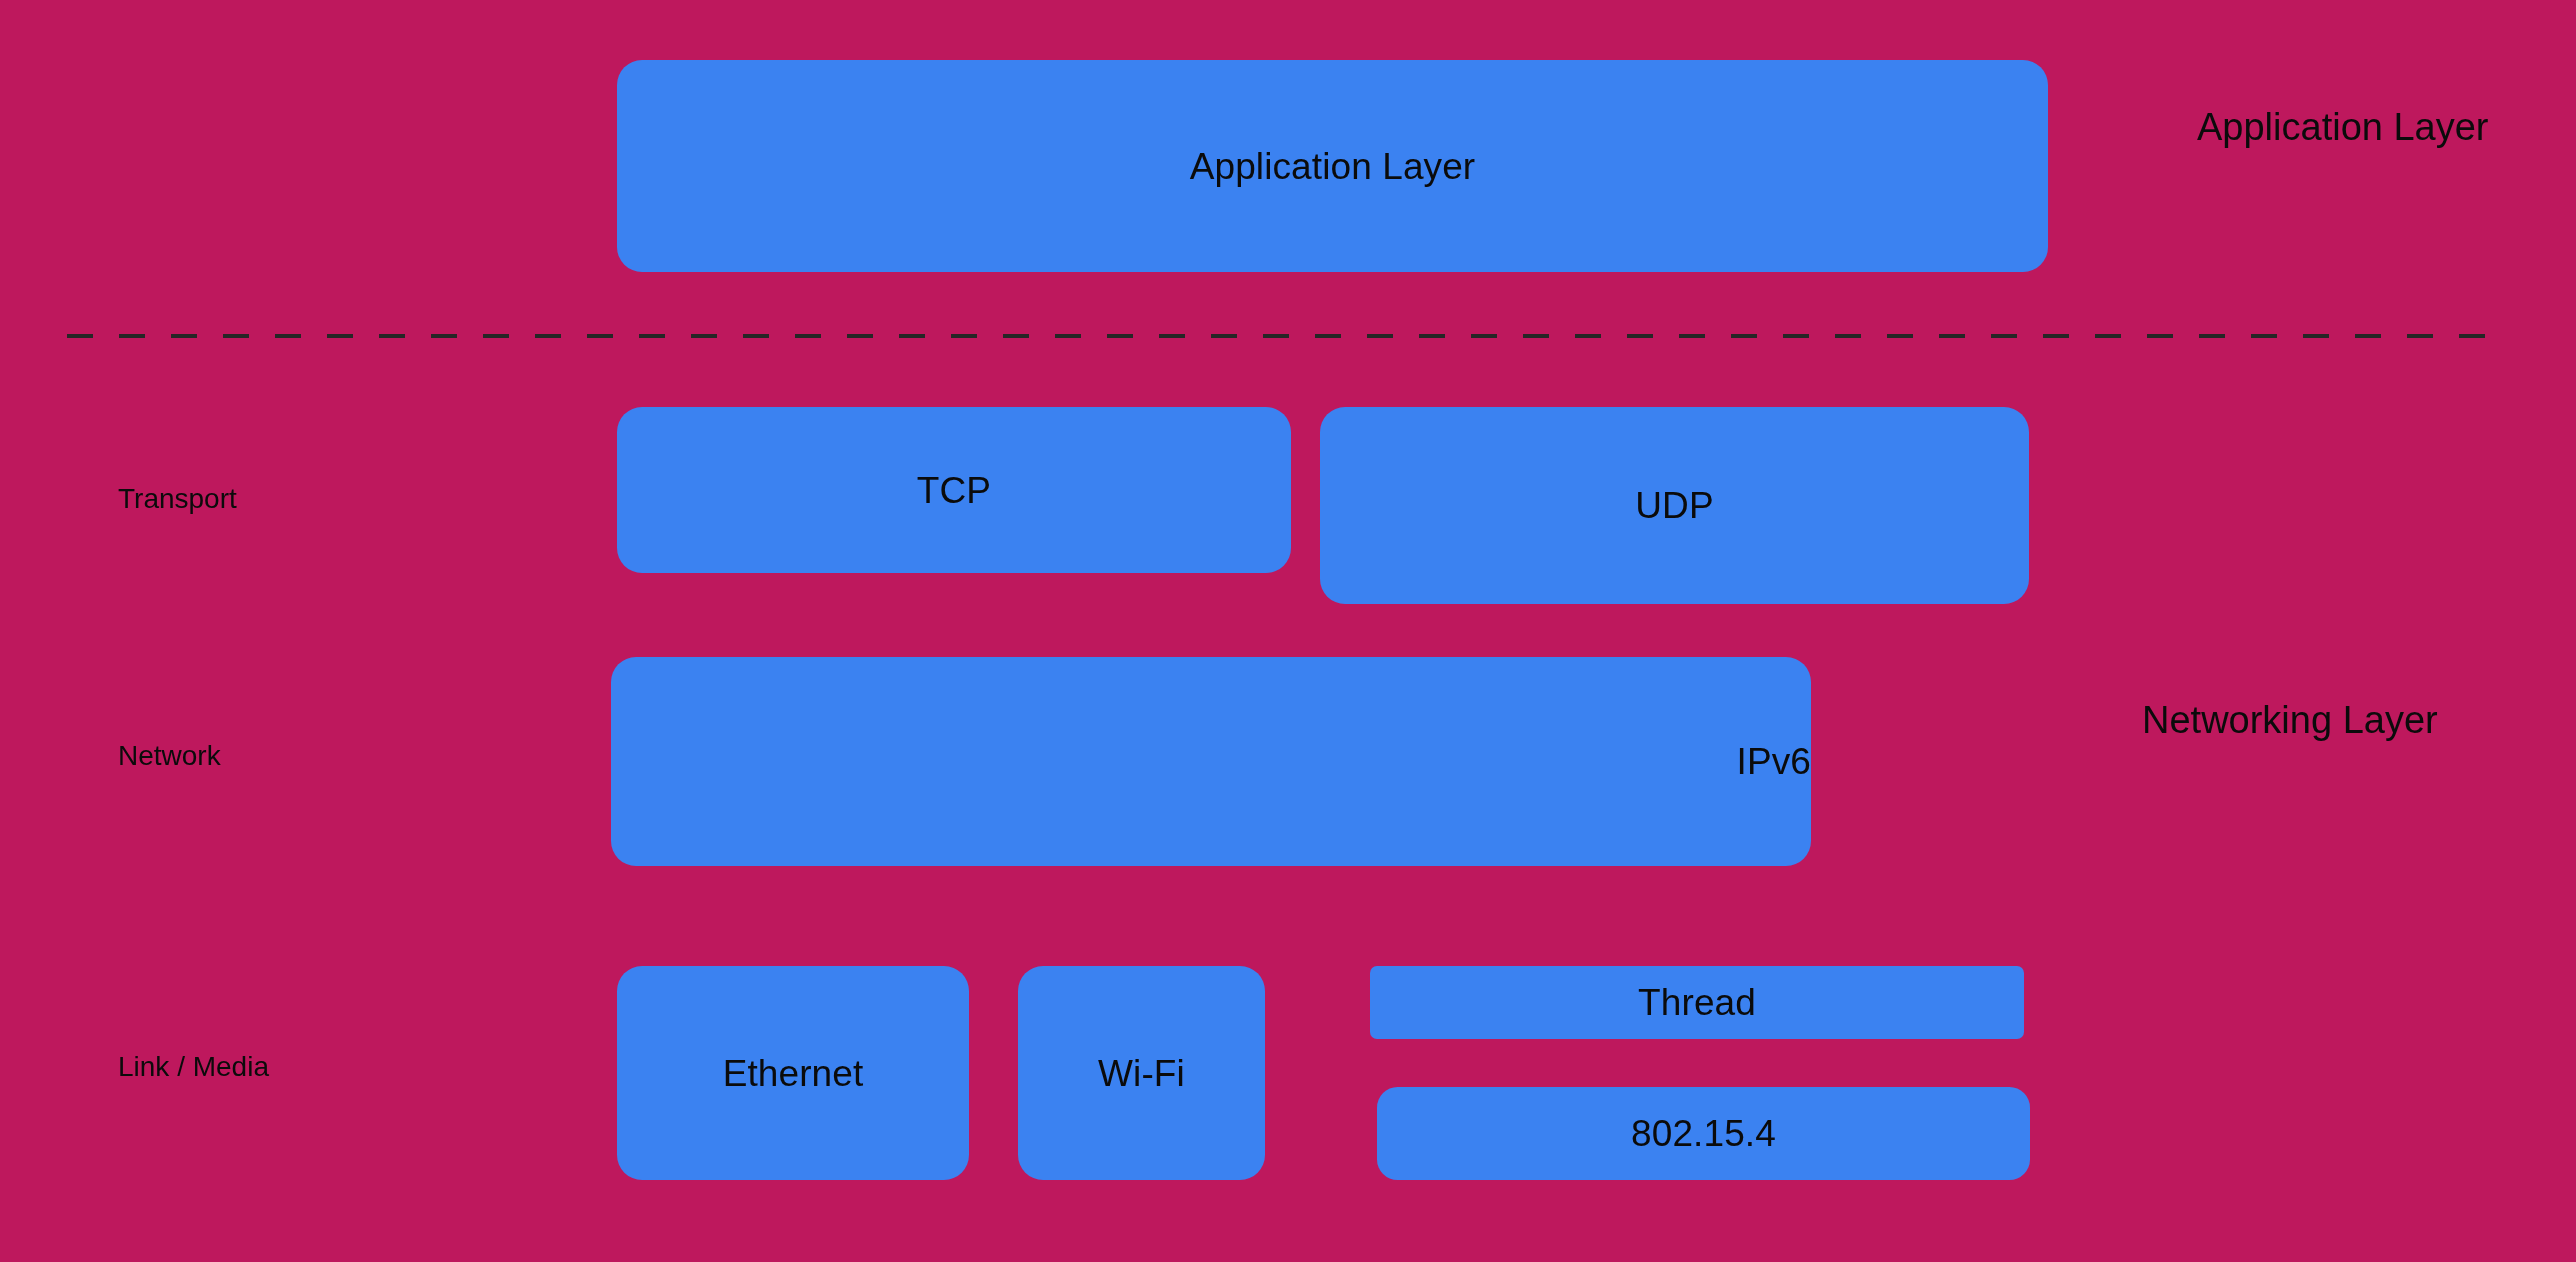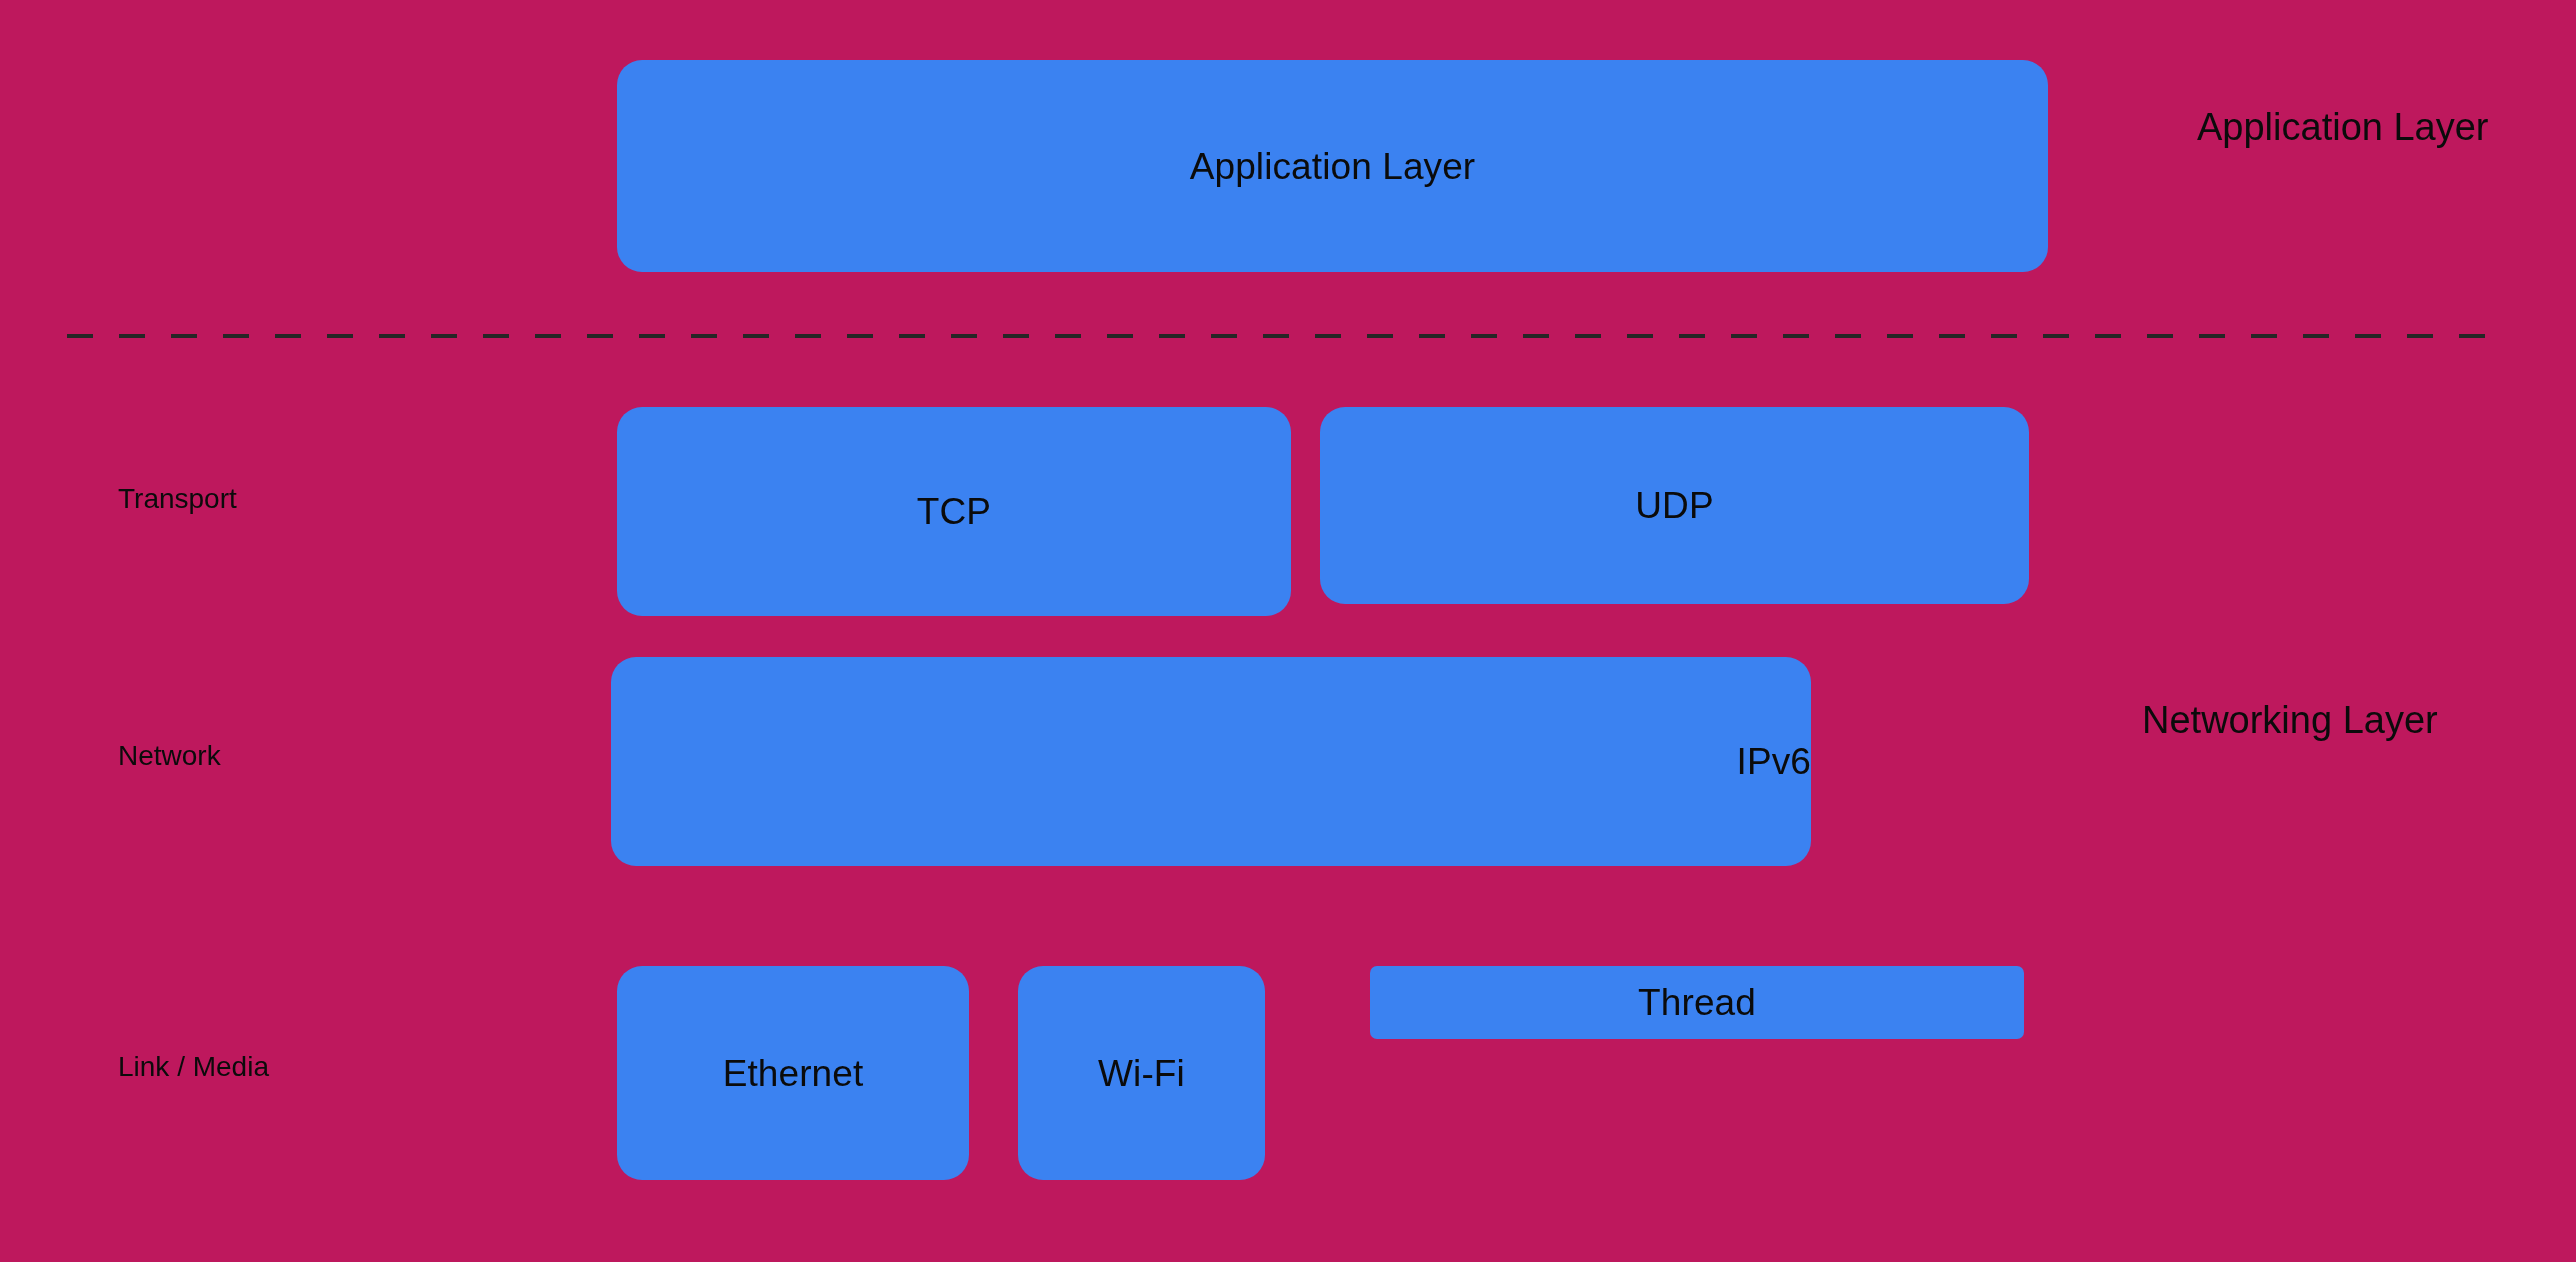--- a/index.html
+++ b/index.html
@@ -35,21 +35,21 @@
     font-size: 37px;
     font-weight: 400;
     letter-spacing: 0.1px;
     line-height: 1;
     white-space: nowrap;
     text-align: center;
   }
 
   
   #box-application { left: 617px;  top: 60px;  width: 1431px; height: 212px; }
-  #box-tcp         { left: 617px;  top: 407px;  width: 674px; height: 209px; }
+  #box-tcp         { left: 617px;  top: 407px;  width: 674px; height: 166px; }
   #box-udp         { left: 1320px;  top: 407px;  width: 709px; height: 197px; }
   #box-ipv6        { left: 611px;  top: 657px; width: 1200px; height: 209px; justify-content: flex-end; }
   #box-ethernet    { left: 617px;  top: 966px; width: 352px;  height: 214px; }
   #box-wifi        { left: 1018px;  top: 966px; width: 247px;  height: 214px; align-items: center; }
   #box-thread      { left: 1370px;  top: 966px; width: 654px; height: 73px; border-radius: 7px; }
   #box-802154      { left: 1377px;  top: 1087px; width: 653px; height: 93px; border-radius: 20.6px; }
 
   
   .row-label {
     position: absolute;
@@ -129,15 +129,18 @@
   </div>
 
   <div class="box" id="box-wifi">
     <span class="box-label">Wi-Fi</span>
   </div>
 
   <div class="box" id="box-thread">
     <span class="box-label">Thread</span>
   </div>
 
+  <div class="box" id="box-802154">
+    <span class="box-label">802.15.4</span>
+  </div>
 
 </div>
 
 
 </body></html>

